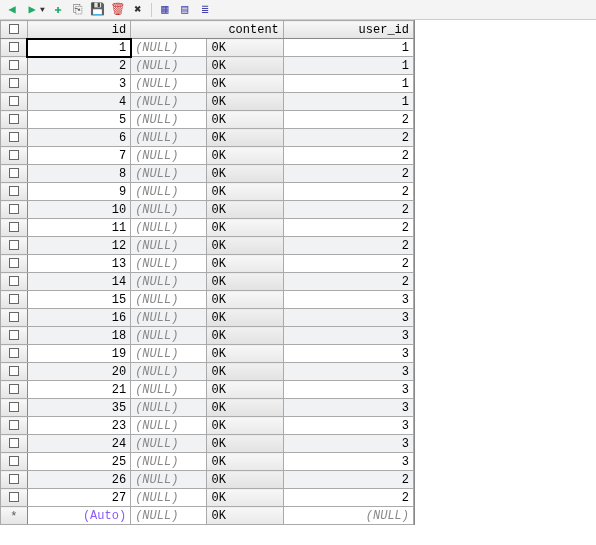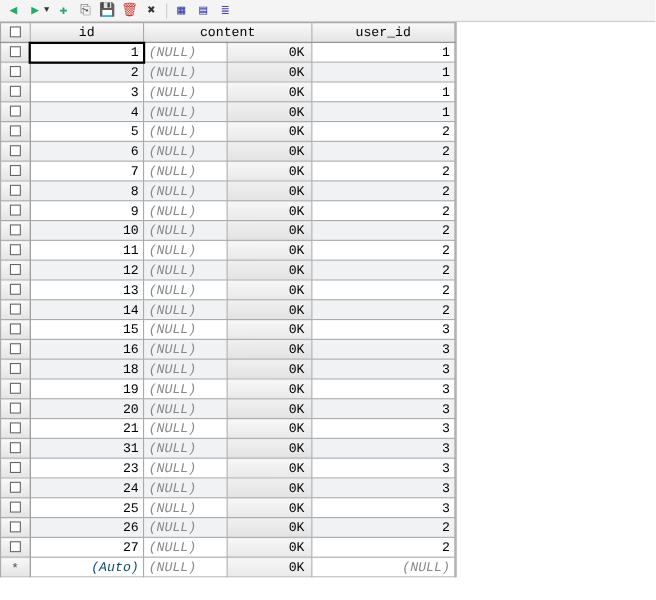--- a/index.html
+++ b/index.html
@@ -58,21 +58,21 @@
   th, td {
     border: 1px solid #aaa;
     height: 18px;
     padding: 0 4px;
     overflow: hidden;
     white-space: nowrap;
   }
   th {
     background: linear-gradient(#f8f8f8,#e4e4e4);
     font-weight: normal;
-    text-align: center;
+    text-align: right;
     border-bottom: 1px solid #888;
   }
   .col-h { width: 20px; text-align: center; padding:0; }
   .col-id { width: 78px; }
   .col-content { width: 115px; margin-top: 12px; }
   .col-size { width: 50px; }
   .col-user { width: 98px; }
   .rowhdr {
     background: linear-gradient(#f8f8f8,#e4e4e4);
     text-align: center;
@@ -82,36 +82,35 @@
   .chk {
     width: 10px; height: 10px;
     border: 1px solid #666;
     background: #fff;
     display: inline-block;
     vertical-align: middle;
   }
   .idcell { text-align: right; }
   .nullcell { color: #888; font-style: italic; }
   .sizecell {
-    text-align: right;
     background: linear-gradient(#f7f7f7,#e9e9e9);
     border-left: 1px solid #bbb;
     padding-right: 6px;
     cursor: pointer;
   }
   .usercell { text-align: right; }
   tr.even td.data { background: #f0f2f4; }
   tr.even td.sizecell { background: linear-gradient(#f0f0f0,#e2e2e2); }
   tr.sel td.idcell {
     background: #fff;
     outline: 2px solid #000;
     outline-offset: -1px;
   }
   tr.auto .rowhdr { font-family: Arial, sans-serif; color:#555; }
-  tr.auto .idcell { color:#0c4a6e; font-style: italic; }
+  tr.auto .idcell { color:#8b5cf6; }
   tr.auto .usercell { color:#888; font-style: italic; }
 </style>
 </head>
 <body>
 
 <div class="wrap">
   <div class="toolbar" id="toolbar">
       <div class="tbtn" style="color: rgb(34, 170, 102);">◀</div>
       <div class="tbtn" style="color: rgb(34, 170, 102);">▶</div>
       <span class="drop">▼</span>
@@ -271,21 +270,21 @@
           </tr>
           <tr class="">
             <td class="rowhdr col-h"><span class="chk"></span></td>
             <td class="idcell data col-id">21</td>
             <td class="nullcell data col-content">(NULL)</td>
             <td class="sizecell col-size">0K</td>
             <td class="usercell data col-user">3</td>
           </tr>
           <tr class="even">
             <td class="rowhdr col-h"><span class="chk"></span></td>
-            <td class="idcell data col-id">31</td>
+            <td class="idcell data col-id">35</td>
             <td class="nullcell data col-content">(NULL)</td>
             <td class="sizecell col-size">0K</td>
             <td class="usercell data col-user">3</td>
           </tr>
           <tr class="">
             <td class="rowhdr col-h"><span class="chk"></span></td>
             <td class="idcell data col-id">23</td>
             <td class="nullcell data col-content">(NULL)</td>
             <td class="sizecell col-size">0K</td>
             <td class="usercell data col-user">3</td>

